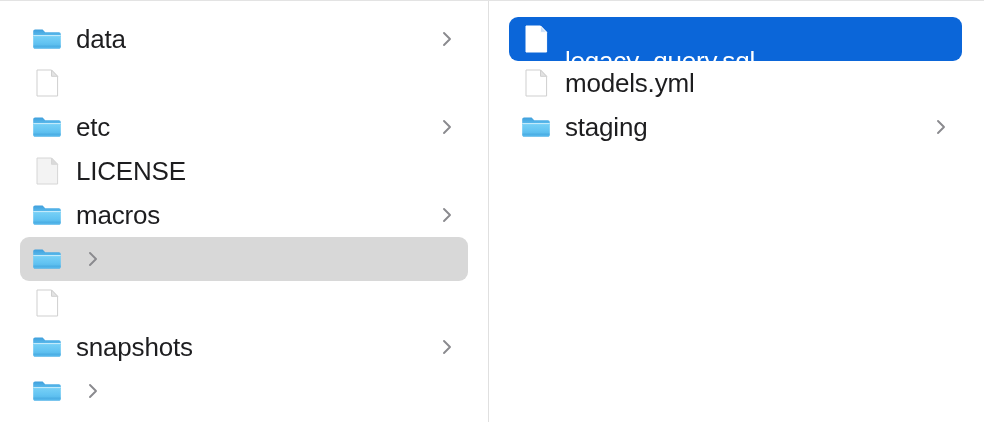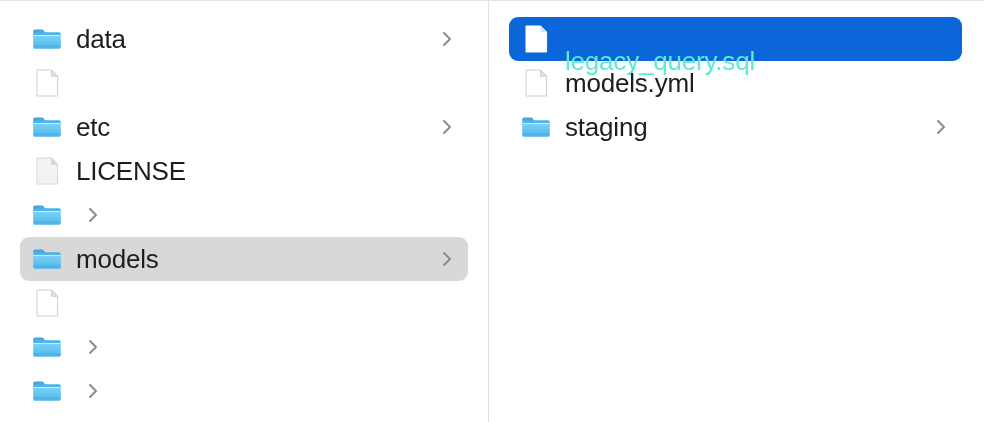--- a/index.html
+++ b/index.html
@@ -80,21 +80,21 @@
     font-size: 26px;
     line-height: 30px;
     color: #1d1d1f;
     letter-spacing: -0.2px;
     white-space: nowrap;
     overflow: hidden;
     text-overflow: ellipsis;
     flex: 1 1 auto;
   }
   .row.selected-active .row-label {
-    color: #5eead4;
+    color: #ffffff;
     margin-top: 44px;
   }
 
   .chevron {
     flex: 0 0 auto;
     width: 14px;
     height: 20px;
     margin-left: 10px;
     display: block;
   }
@@ -204,20 +204,21 @@
                 <stop offset="0.55" stop-color="#63c4f2"></stop>
                 <stop offset="1" stop-color="#4fb2e8"></stop>
               </linearGradient>
             </defs>
             <path d="M1.2 8.4 C1.2 7.3 2.0 6.5 3.1 6.5 L10.6 6.5 L13.2 9.3 L26.9 9.3 C28.0 9.3 28.8 10.1 28.8 11.2 L28.8 13.8 L1.2 13.8 Z" fill="url(#fg-back)"></path>
             <path d="M1.2 12.0 L28.8 12.0 L28.8 23.9 C28.8 25.0 28.0 25.8 26.9 25.8 L3.1 25.8 C2.0 25.8 1.2 25.0 1.2 23.9 Z" fill="url(#fg-front)"></path>
             <rect x="1.2" y="12.0" width="27.6" height="1.1" fill="#ffffff" opacity="0.55"></rect>
             <rect x="1.2" y="22.6" width="27.6" height="1.0" fill="#2f93cf" opacity="0.35"></rect>
           </svg>
         </span>
+        <span class="row-label">macros</span>
         <span class="chevron">
           <svg width="14" height="20" viewBox="0 0 14 20" xmlns="http://www.w3.org/2000/svg">
             <path d="M4 4 L10 10 L4 16" fill="none" stroke="#8a8a8e" stroke-width="1.9" stroke-linecap="round" stroke-linejoin="round"></path>
           </svg>
         </span>
       </div>
       <div class="row selected-inactive">
         <span class="icon-slot">
           <svg viewBox="0 0 30 32" xmlns="http://www.w3.org/2000/svg">
             <defs>
@@ -230,21 +231,20 @@
                 <stop offset="0.55" stop-color="#63c4f2"></stop>
                 <stop offset="1" stop-color="#4fb2e8"></stop>
               </linearGradient>
             </defs>
             <path d="M1.2 8.4 C1.2 7.3 2.0 6.5 3.1 6.5 L10.6 6.5 L13.2 9.3 L26.9 9.3 C28.0 9.3 28.8 10.1 28.8 11.2 L28.8 13.8 L1.2 13.8 Z" fill="url(#fg-back)"></path>
             <path d="M1.2 12.0 L28.8 12.0 L28.8 23.9 C28.8 25.0 28.0 25.8 26.9 25.8 L3.1 25.8 C2.0 25.8 1.2 25.0 1.2 23.9 Z" fill="url(#fg-front)"></path>
             <rect x="1.2" y="12.0" width="27.6" height="1.1" fill="#ffffff" opacity="0.55"></rect>
             <rect x="1.2" y="22.6" width="27.6" height="1.0" fill="#2f93cf" opacity="0.35"></rect>
           </svg>
         </span>
-        <span class="row-label">models</span>
         <span class="chevron">
           <svg width="14" height="20" viewBox="0 0 14 20" xmlns="http://www.w3.org/2000/svg">
             <path d="M4 4 L10 10 L4 16" fill="none" stroke="#8a8a8e" stroke-width="1.9" stroke-linecap="round" stroke-linejoin="round"></path>
           </svg>
         </span>
       </div>
       <div class="row">
         <span class="icon-slot">
           <svg viewBox="0 0 30 32" xmlns="http://www.w3.org/2000/svg">
             <path d="M5.0 3.0 L19.5 3.0 L25.6 9.3 L25.6 29.0 L5.0 29.0 Z" fill="#ffffff" stroke="#cfcfcf" stroke-width="1"></path>
@@ -270,20 +270,21 @@
                 <stop offset="0.55" stop-color="#63c4f2"></stop>
                 <stop offset="1" stop-color="#4fb2e8"></stop>
               </linearGradient>
             </defs>
             <path d="M1.2 8.4 C1.2 7.3 2.0 6.5 3.1 6.5 L10.6 6.5 L13.2 9.3 L26.9 9.3 C28.0 9.3 28.8 10.1 28.8 11.2 L28.8 13.8 L1.2 13.8 Z" fill="url(#fg-back)"></path>
             <path d="M1.2 12.0 L28.8 12.0 L28.8 23.9 C28.8 25.0 28.0 25.8 26.9 25.8 L3.1 25.8 C2.0 25.8 1.2 25.0 1.2 23.9 Z" fill="url(#fg-front)"></path>
             <rect x="1.2" y="12.0" width="27.6" height="1.1" fill="#ffffff" opacity="0.55"></rect>
             <rect x="1.2" y="22.6" width="27.6" height="1.0" fill="#2f93cf" opacity="0.35"></rect>
           </svg>
         </span>
+        <span class="row-label">snapshots</span>
         <span class="chevron">
           <svg width="14" height="20" viewBox="0 0 14 20" xmlns="http://www.w3.org/2000/svg">
             <path d="M4 4 L10 10 L4 16" fill="none" stroke="#8a8a8e" stroke-width="1.9" stroke-linecap="round" stroke-linejoin="round"></path>
           </svg>
         </span>
       </div>
       <div class="row">
         <span class="icon-slot">
           <svg viewBox="0 0 30 32" xmlns="http://www.w3.org/2000/svg">
             <defs>

